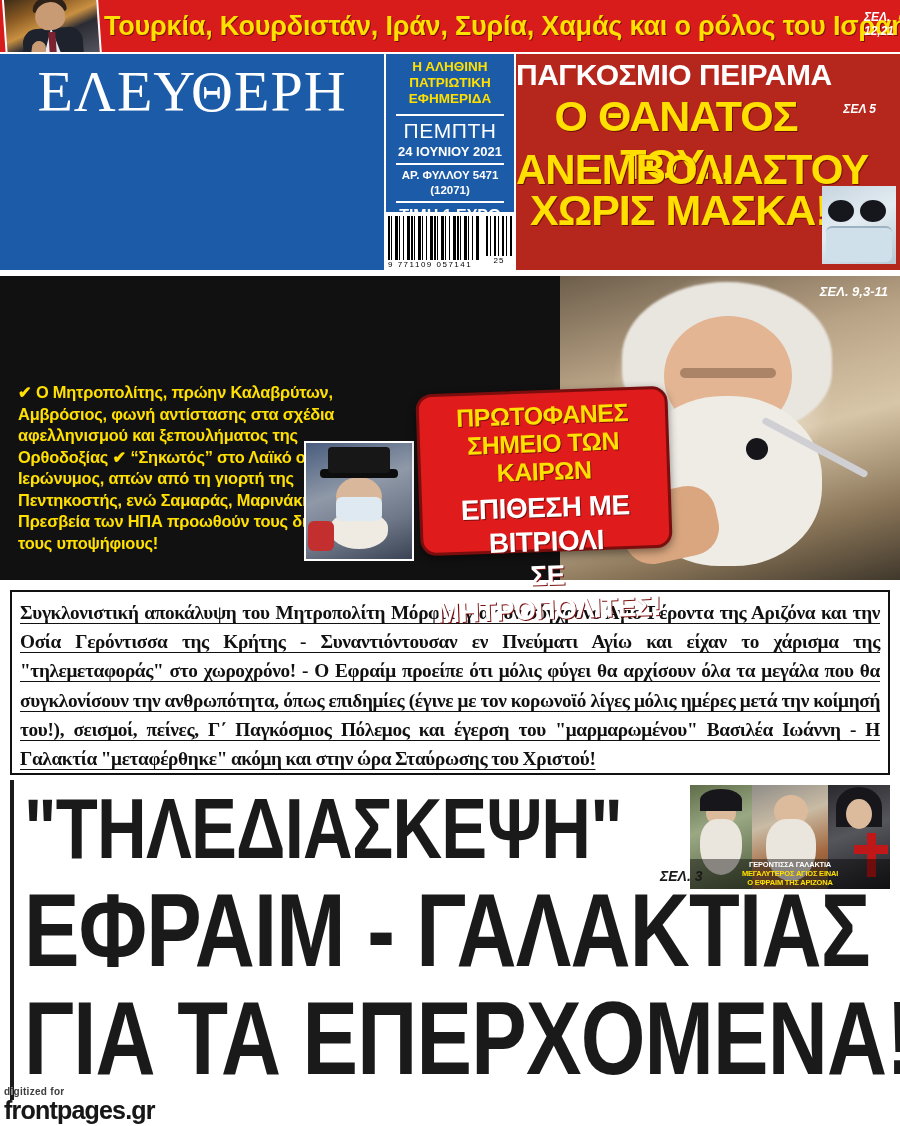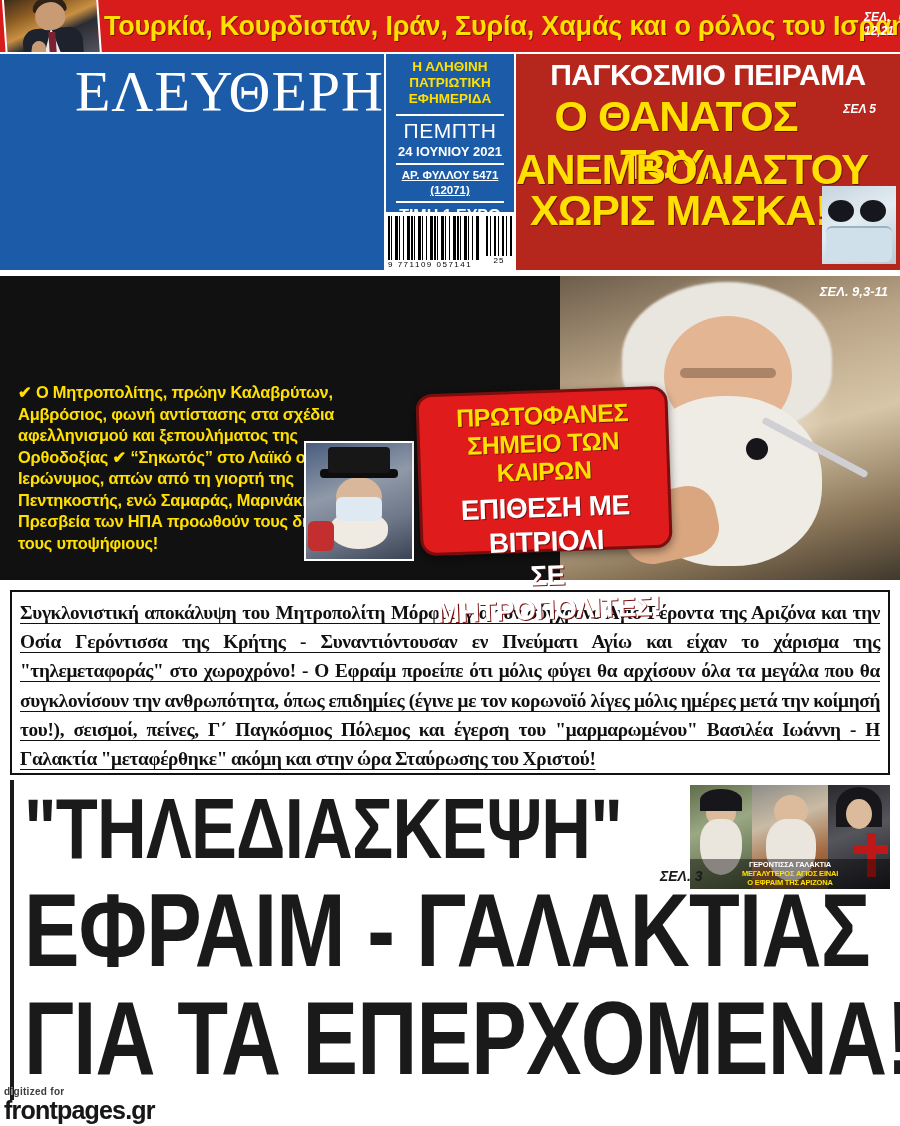--- a/index.html
+++ b/index.html
@@ -67,21 +67,21 @@
   
   .masthead-row{position:absolute;left:0;top:52px;width:900px;height:220px;}
 
   .logo-box{
     position:absolute;left:0;top:2px;width:384px;height:216px;
     background:#1B5BA8;
     overflow:hidden;
   }
   .logo-eleftheri{
     position:absolute;left:0;top:8px;width:384px;
-    text-align:right;color:#ffffff;
+    text-align:center;color:#ffffff;
     font-family:"Liberation Serif", serif;
     font-size:58px;line-height:60px;font-weight:normal;
     letter-spacing:1px;
   }
   .logo-ora{
     position:absolute;left:0;top:58px;width:384px;
     text-align:center;color:#FFE000;
     font-family:"Liberation Serif", serif;
     font-size:152px;line-height:160px;font-weight:bold;
     letter-spacing:-2px;
@@ -93,21 +93,21 @@
     box-sizing:border-box;padding:5px 4px 4px 4px;
     text-align:center;
   }
   .info-tagline{
     color:#FFE000;font-weight:bold;font-size:13.5px;line-height:16px;
     padding-bottom:4px;
   }
   .info-rule{height:2px;background:#ffffff;margin:3px 6px;}
   .info-day{font-weight:normal;font-size:21px;line-height:24px;letter-spacing:0.5px;}
   .info-date{font-weight:bold;font-size:13px;line-height:17px;}
-  .info-issue{font-weight:bold;font-size:11.5px;line-height:15px;text-decoration:underline;}
+  .info-issue{font-weight:bold;font-size:11.5px;line-height:15px;}
   .info-price{font-weight:bold;font-size:16px;line-height:20px;}
 
   .barcode-wrap{
     position:absolute;left:386px;top:164px;width:128px;height:56px;
     background:#ffffff;
   }
   .barcode-main{
     position:absolute;left:2px;top:0;width:92px;height:44px;
     background:repeating-linear-gradient(to right,
       #000 0 2px,#fff 2px 3px,#000 3px 4px,#fff 4px 7px,
@@ -126,21 +126,21 @@
   .barcode-digits2{
     position:absolute;left:100px;top:40px;width:26px;text-align:center;
     font-size:8px;letter-spacing:1px;color:#000;
   }
 
   .red-lead{
     position:absolute;left:516px;top:2px;width:384px;height:216px;
     background:#B5271C;overflow:hidden;
   }
   .red-lead-kicker{
-    position:absolute;left:0;top:4px;width:384px;text-align:center;
+    position:absolute;left:0;top:4px;width:384px;
     color:#ffffff;font-weight:bold;font-size:30px;line-height:34px;
     letter-spacing:-0.5px;
   }
   .red-lead-l1,.red-lead-l2,.red-lead-l3{
     position:absolute;left:0;width:320px;text-align:center;
     color:#FFE000;font-weight:bold;letter-spacing:-1px;
     text-shadow:1px 1px 0 #6e1008;
   }
   .red-lead-l1{top:38px;font-size:43px;line-height:48px;}
   .red-lead-l2{top:92px;font-size:42px;line-height:48px;}

